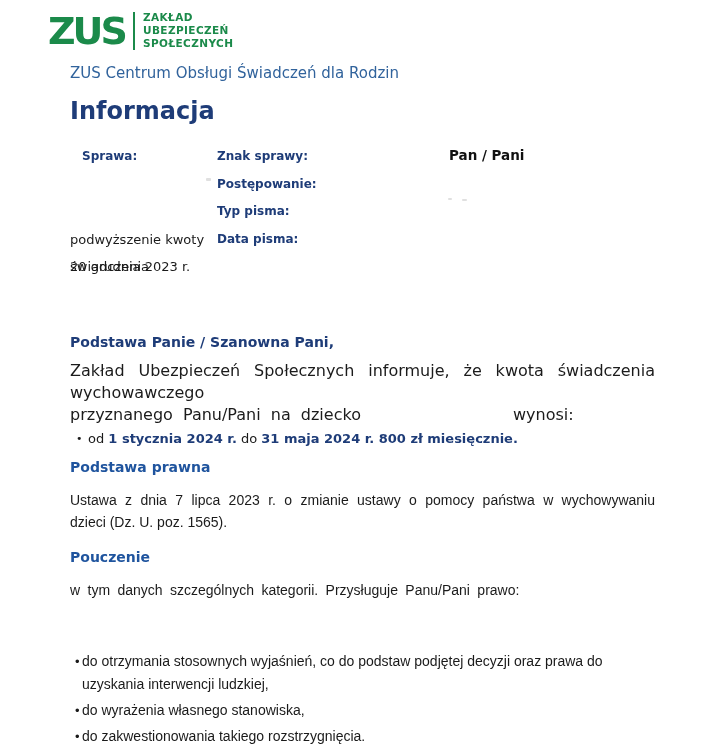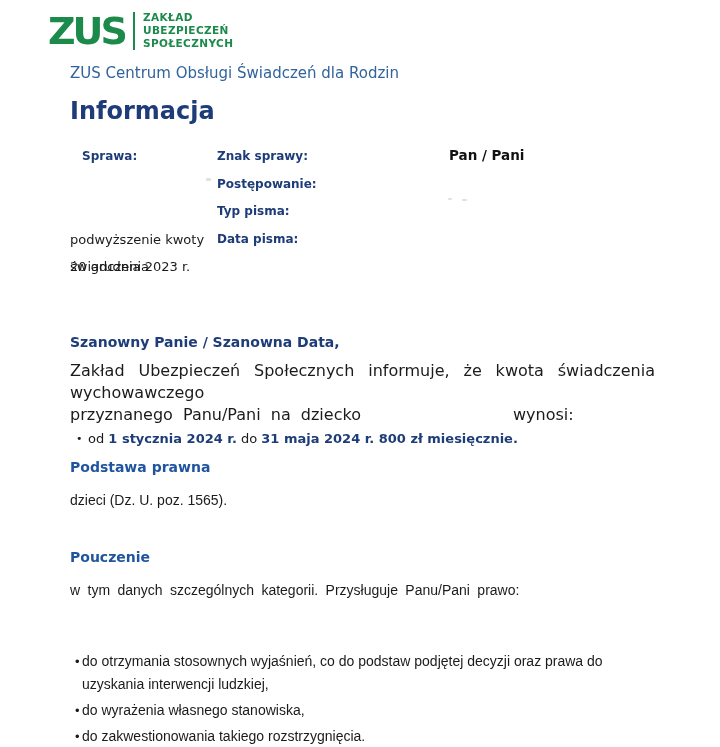--- a/index.html
+++ b/index.html
@@ -134,35 +134,36 @@
   <div class="flabel">Data pisma:</div>
   <div class="fvalue">20 grudnia 2023 r.</div>
 </div>
 
 <div class="abs recipient">Pan / Pani</div>
 
 <div class="abs artifact a1"></div>
 <div class="abs artifact a2"></div>
 <div class="abs artifact a3"></div>
 
-<div class="abs salutation">Szanowny Panie / Szanowna Data,</div>
+<div class="abs salutation">Podstawa Panie / Szanowna Pani,</div>
 
 <div class="abs para intro">
   <div class="jline">Zakład Ubezpieczeń Społecznych informuje, że kwota świadczenia wychowawczego</div>
   <div class="intro-line2">
     <span>przyznanego Panu/Pani na dziecko</span><span class="intro-spacer"></span><span>wynosi:</span>
   </div>
 </div>
 
 <div class="abs amount-line">
   <span class="blt">•</span><span>od </span><b>1 stycznia 2024 r.</b><span> do </span><b>31 maja 2024 r. 800 zł miesięcznie.</b>
 </div>
 
 <h2 class="abs section legal-h">Podstawa prawna</h2>
 <div class="abs para legal-p">
+  <div class="jline">Ustawa z dnia 7 lipca 2023 r. o zmianie ustawy o pomocy państwa w wychowywaniu</div>
   <div>dzieci (Dz. U. poz. 1565).</div>
 </div>
 
 <h2 class="abs section notice-h">Pouczenie</h2>
 <div class="abs para notice-p">
   <div class="wspace">w tym danych szczególnych kategorii. Przysługuje Panu/Pani prawo:</div>
 </div>
 
 <ul class="abs blist">
   <li>

